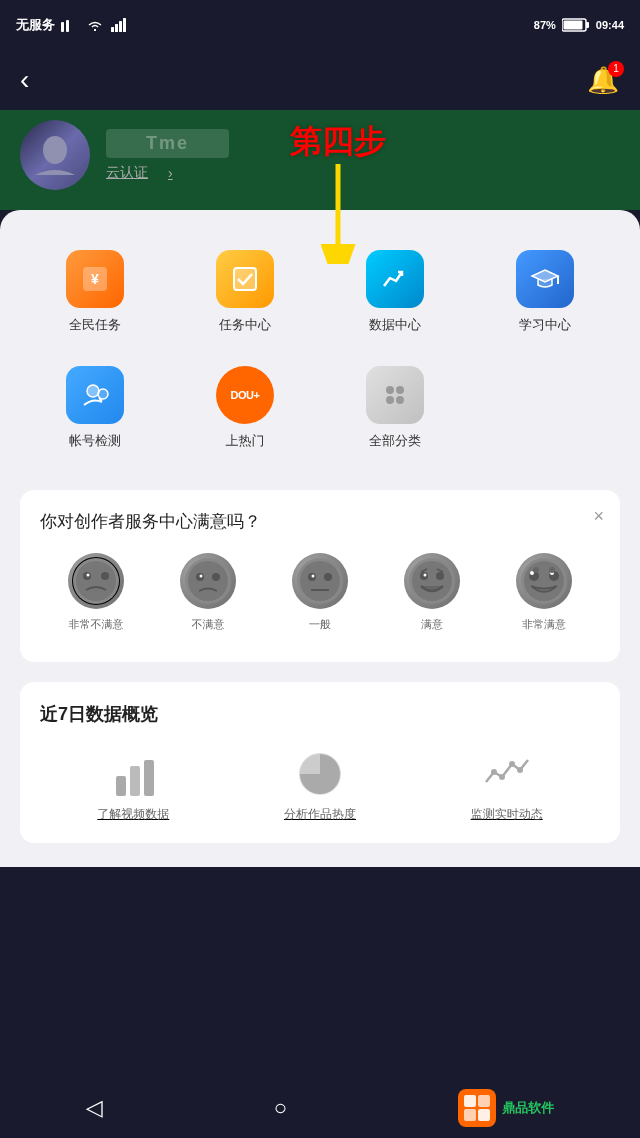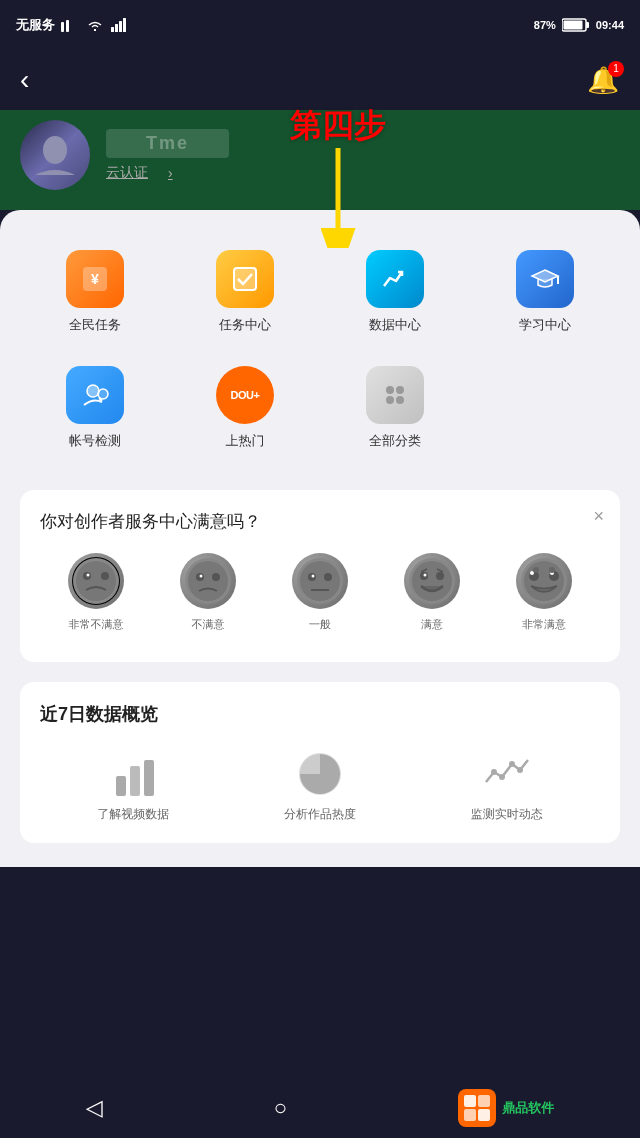--- a/index.html
+++ b/index.html
@@ -185,21 +185,21 @@
       align-items: center;
       justify-content: center;
       font-size: 26px;
       position: relative;
       z-index: 2;
     }
 
     
     .annotation-container {
       position: absolute;
-      top: 104px;
+      top: 120px;
       left: 290px;
       display: flex;
       flex-direction: column;
       align-items: center;
       z-index: 10;
       pointer-events: none;
     }
     .annotation-text {
       font-size: 32px;
       font-weight: bold;
@@ -279,20 +279,21 @@
     }
     .data-title {
       font-size: 18px;
       font-weight: bold;
       color: #222;
       margin-bottom: 20px;
     }
     .data-row {
       display: flex;
       justify-content: space-around;
+      text-decoration: underline;
     }
     .data-item {
       display: flex;
       flex-direction: column;
       align-items: center;
       gap: 10px;
       cursor: pointer;
     }
     .data-icon {
       width: 60px;

